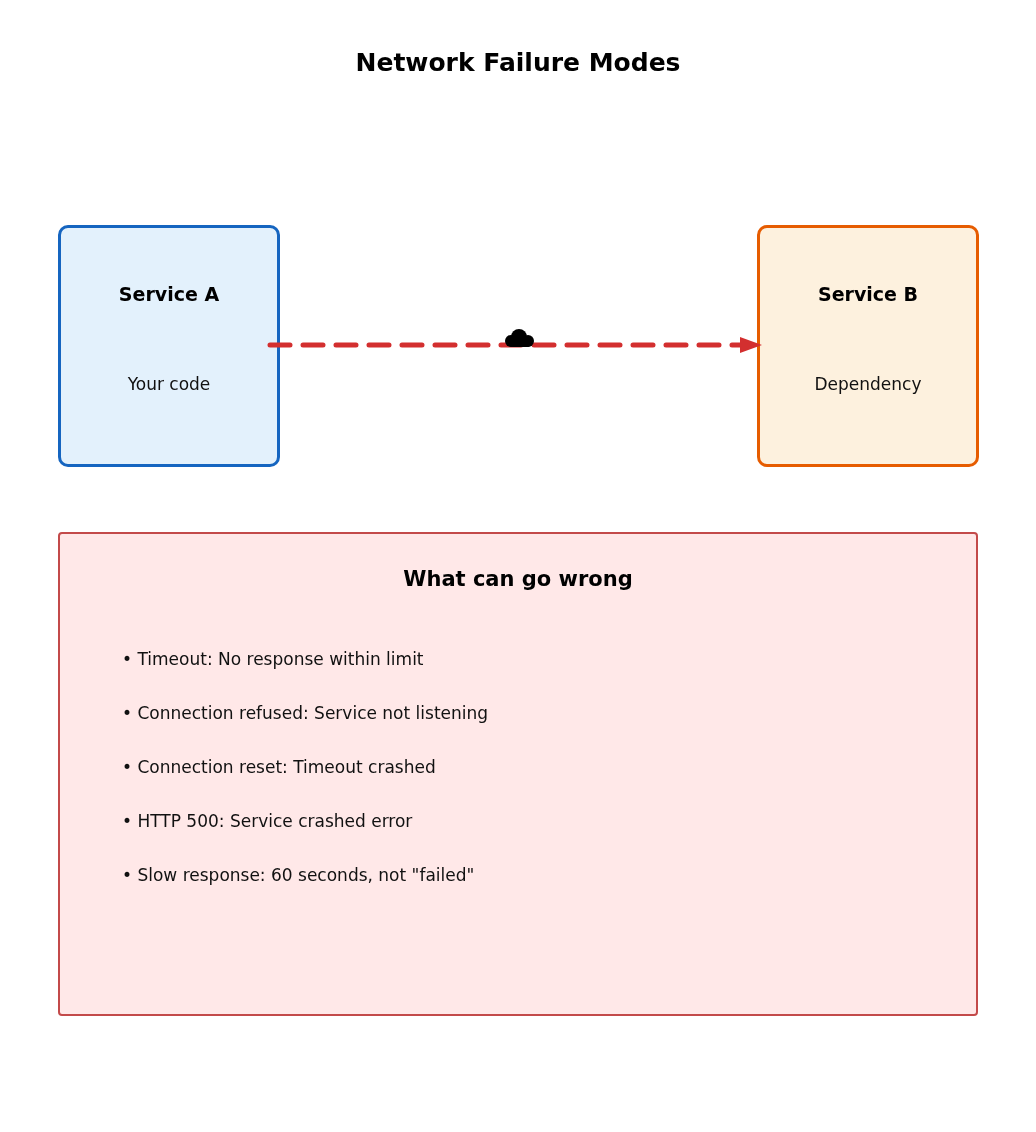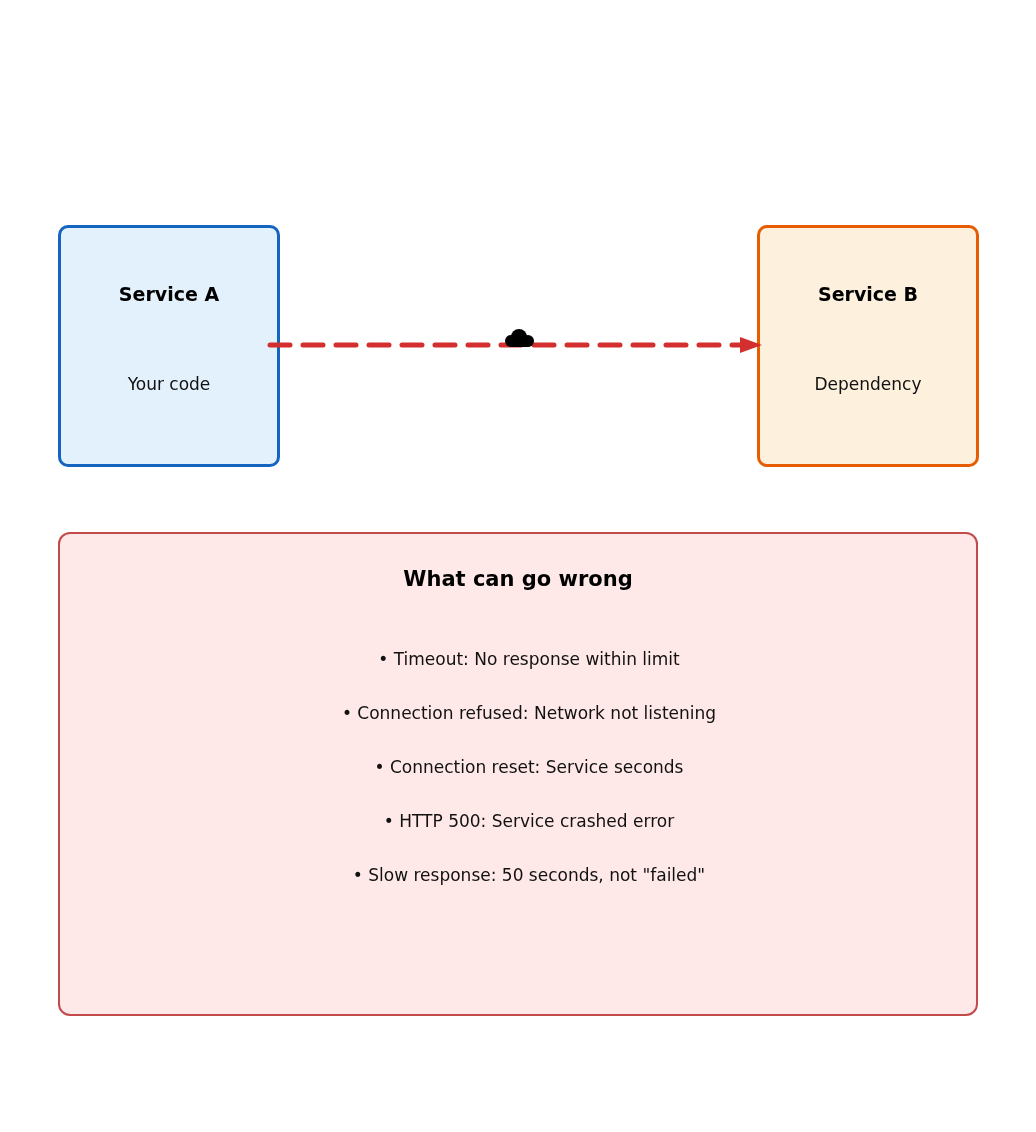--- a/index.html
+++ b/index.html
@@ -76,56 +76,56 @@
   }
   .failure-box {
     position: absolute;
     left: 58px;
     top: 532px;
     width: 920px;
     height: 484px;
     box-sizing: border-box;
     background: var(--failure-fill, #FFE8E8);
     border: 2.5px solid var(--failure-border, #C34A4A);
-    border-radius: 12px;
+    border-radius: 4px;
   }
   .failure-title {
     position: absolute;
     top: 33px;
     left: 0;
     width: 100%;
     text-align: center;
     font-size: 21px;
     font-weight: bold;
     color: #000;
   }
   .failure-list {
     position: absolute;
     top: 114px;
     left: 62px;
     right: 40px;
     display: flex;
     flex-direction: column;
     gap: 32px;
-    text-align: center;
   }
   .failure-item {
     font-size: 17px;
     line-height: 22px;
     color: #111;
   }
   .failure-item::before {
     content: "\2022\00a0";
   }
 </style>
 </head>
 <body>
 
 <div class="canvas">
 
+  <div class="page-title">Network Failure Modes</div>
 
   <div class="service-box service-a">
     <div class="service-label">Service A</div>
     <div class="service-sublabel">Your code</div>
   </div>
 
   <div class="service-box service-b">
     <div class="service-label">Service B</div>
     <div class="service-sublabel">Dependency</div>
   </div>
@@ -141,20 +141,20 @@
       <circle cx="23" cy="9" r="8"></circle>
       <circle cx="32" cy="13" r="6"></circle>
       <rect x="13" y="11" width="22" height="8" rx="4"></rect>
     </g>
   </svg>
 
   <div class="failure-box">
     <div class="failure-title">What can go wrong</div>
     <div class="failure-list">
       <div class="failure-item">Timeout: No response within limit</div>
-      <div class="failure-item">Connection refused: Network not listening</div>
-      <div class="failure-item">Connection reset: Service seconds</div>
+      <div class="failure-item">Connection refused: Service not listening</div>
+      <div class="failure-item">Connection reset: Timeout crashed</div>
       <div class="failure-item">HTTP 500: Service crashed error</div>
-      <div class="failure-item">Slow response: 50 seconds, not "failed"</div>
+      <div class="failure-item">Slow response: 60 seconds, not "failed"</div>
     </div>
   </div>
 
 </div>
 
 </body></html>

